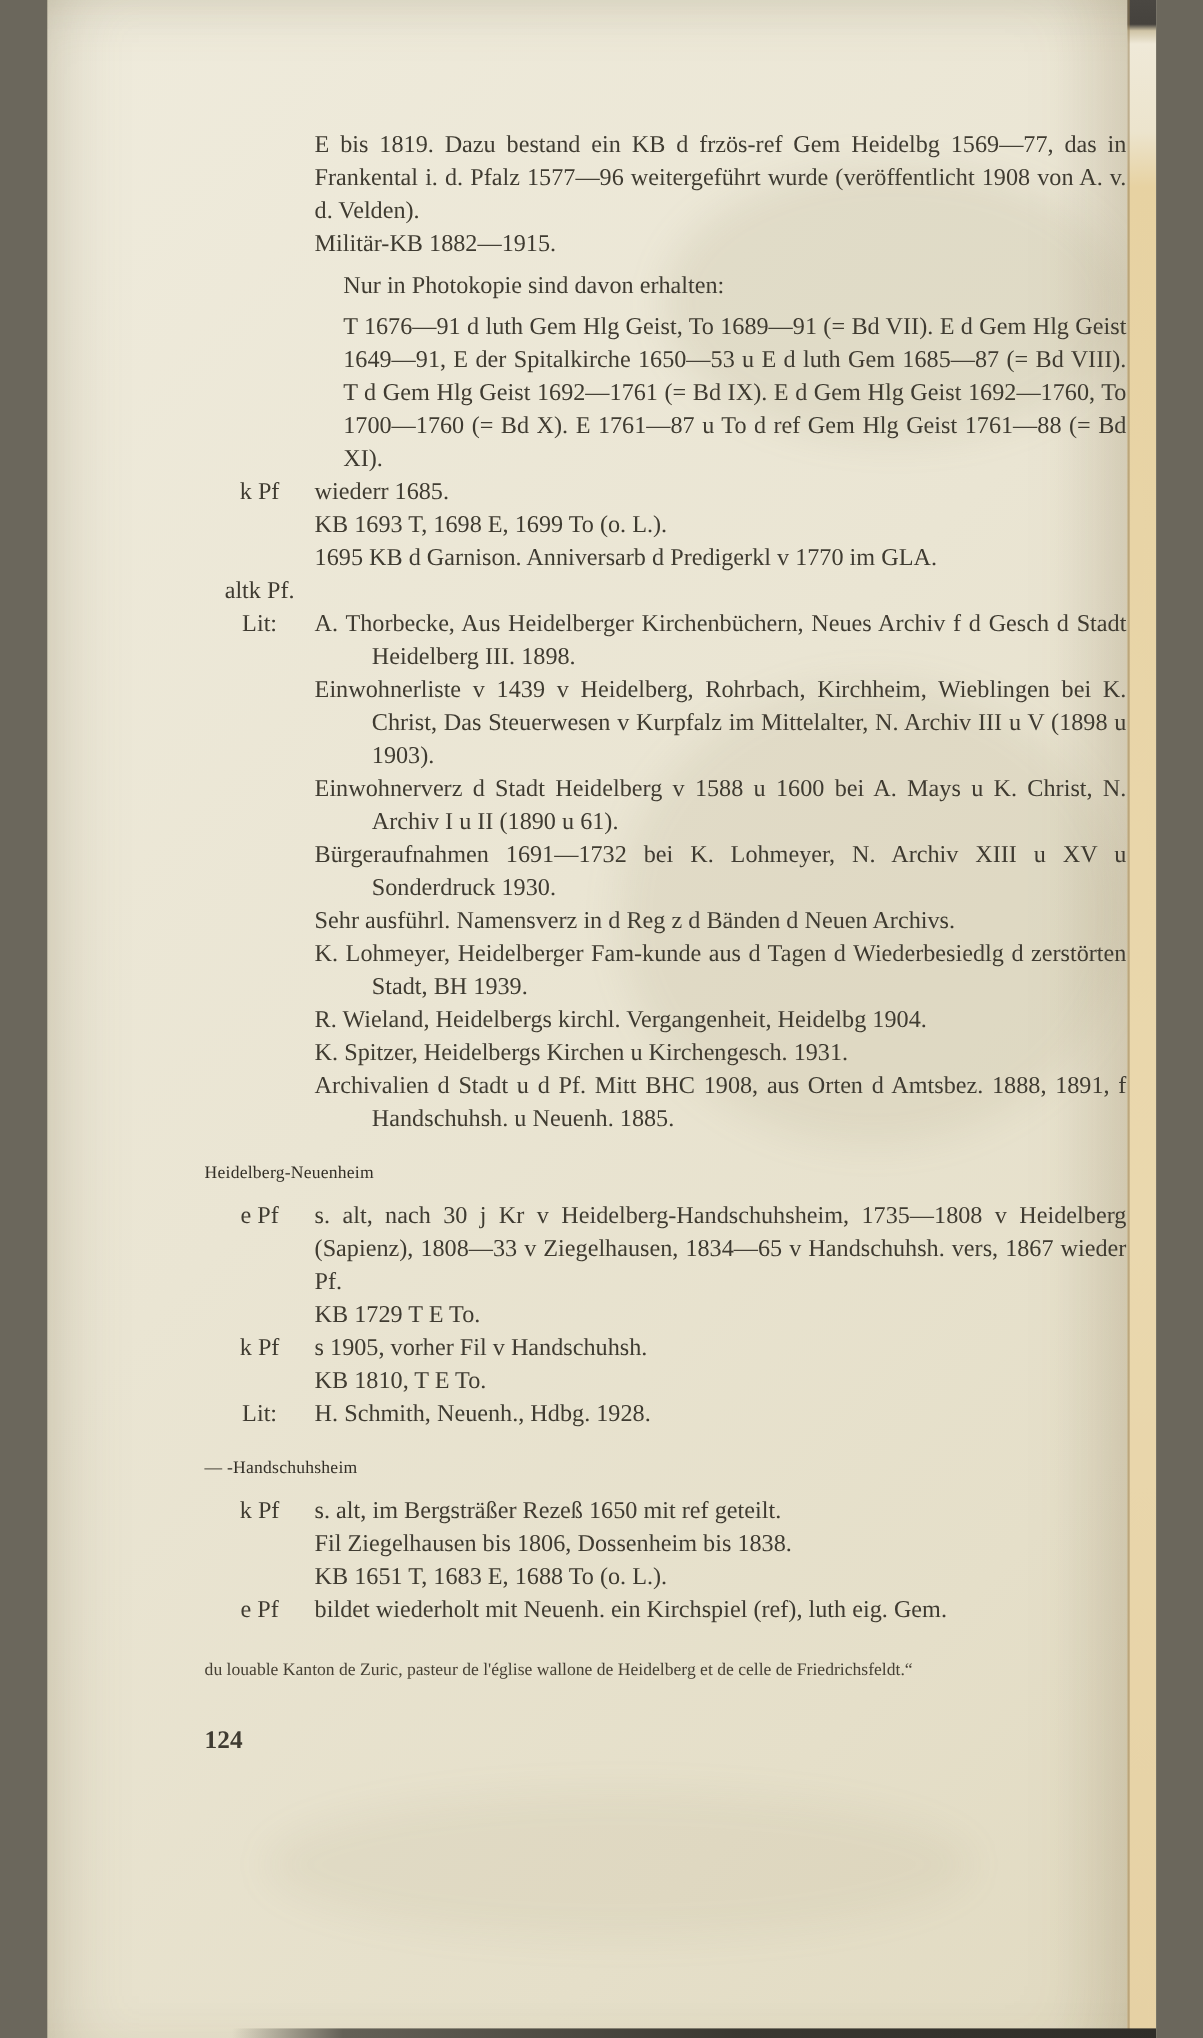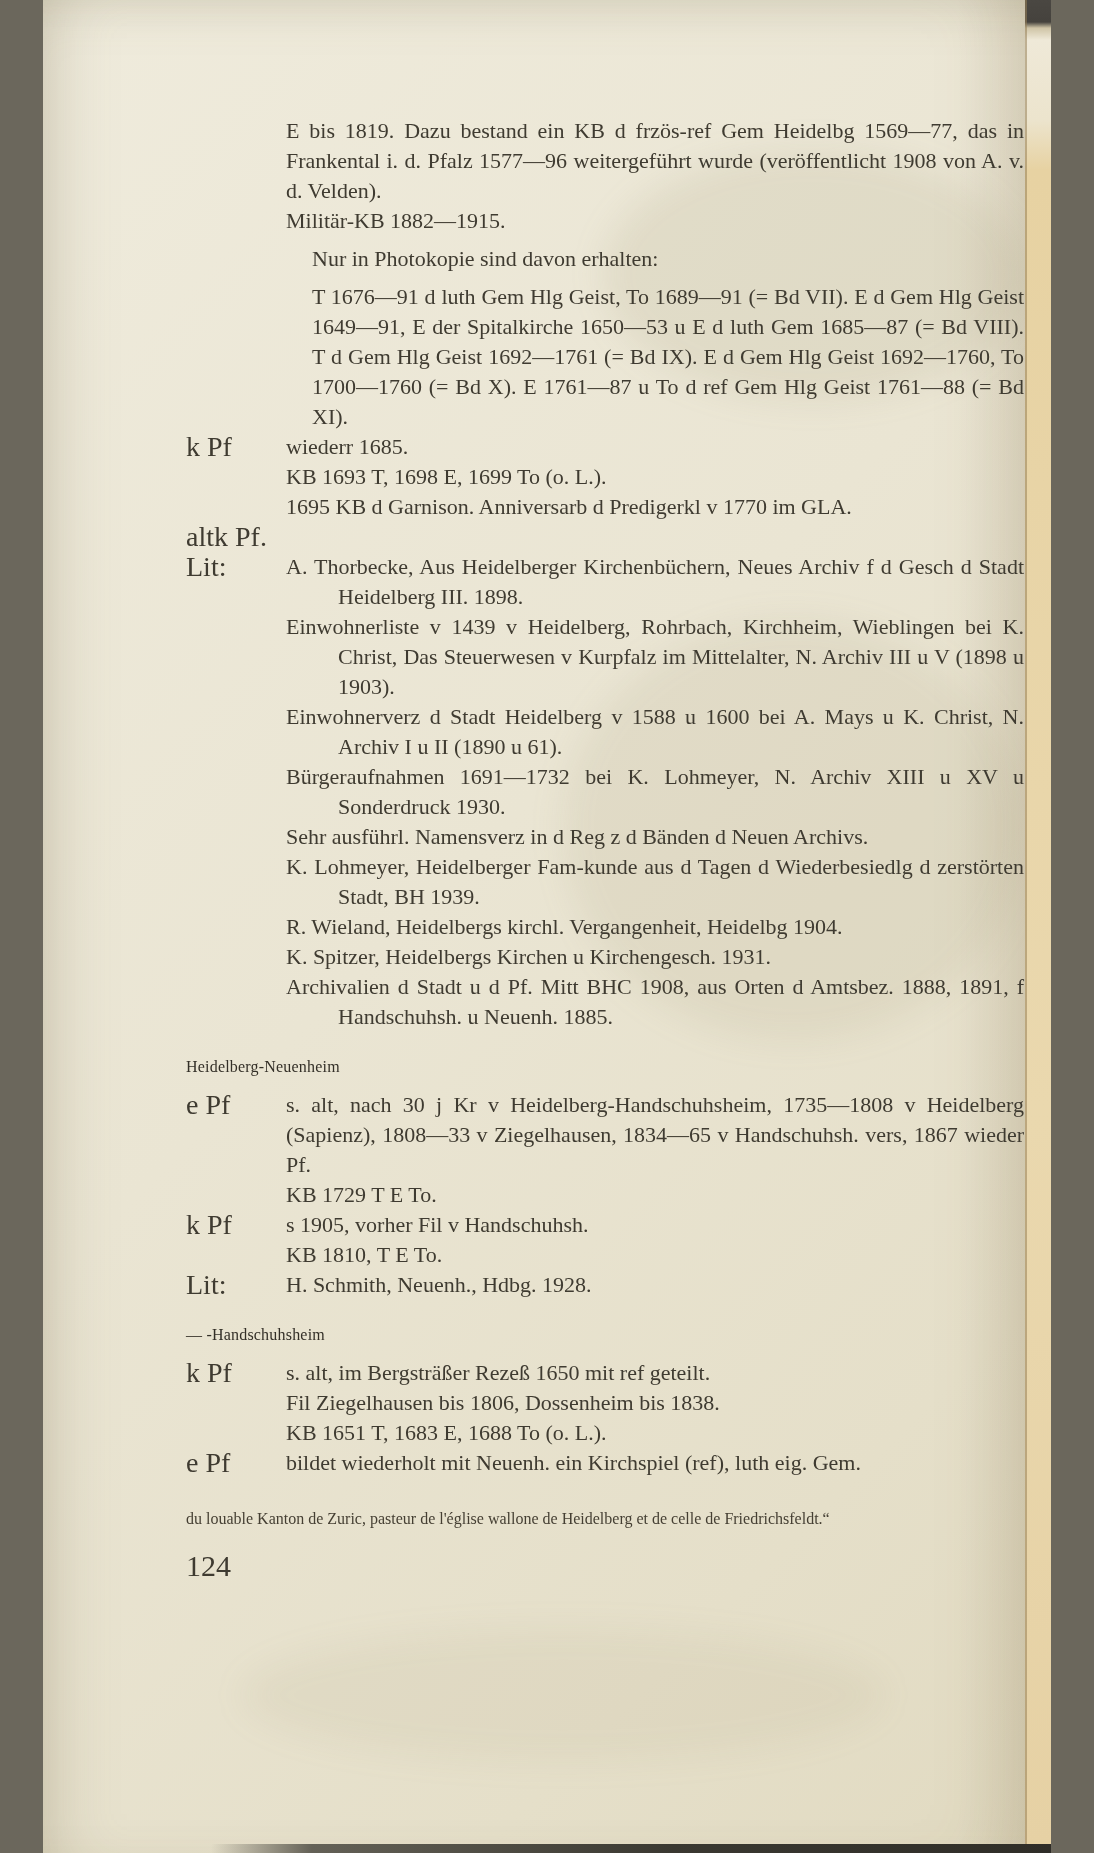--- a/index.html
+++ b/index.html
@@ -40,22 +40,23 @@
   .blot.b2 { left:520px; top:620px; width:460px; height:420px; background:rgba(148,136,100,0.10); }
   .blot.b3 { left:200px; top:1630px; width:640px; height:130px; background:rgba(148,136,100,0.08); }
 
   
   .content { position:absolute; left:143px; top:116px; width:838px; }
 
   .entry-row { display:flex; }
   .entry-row.gap { margin-top:8px;gap:26px; }
   .label {
     flex:0 0 100px; width:100px;
-    font-size:28px; line-height:30px;
+    font-size:22px; line-height:30px;
     white-space:nowrap;
+    text-align:center;
   }
   .body { flex:1 1 auto; min-width:0; }
   .body p, .label {
     margin:0; color:#3f3b31;
   }
   .body p {
     font-size:22px; line-height:30px;
     text-align:justify;
   }
   .body p.hang { padding-left:52px; text-indent:-52px; }
@@ -70,22 +71,22 @@
   .footnote {
     margin-top:30px;
     width:847px;
   }
   .footnote p {
     margin:0; font-size:16px; line-height:22px;
     text-align:justify; color:#453f33;
   }
 
   .page-number {
-    margin-top:22px;
-    font-size:30px; line-height:28px; color:#3f3b31;
+    margin-top:38px;
+    font-size:23px; line-height:28px; color:#3f3b31;font-weight:bold;
   }
 </style>
 </head>
 <body>
 
 <div class="page">
 
   <div class="blot b1"></div>
   <div class="blot b2"></div>
   <div class="blot b3"></div>

